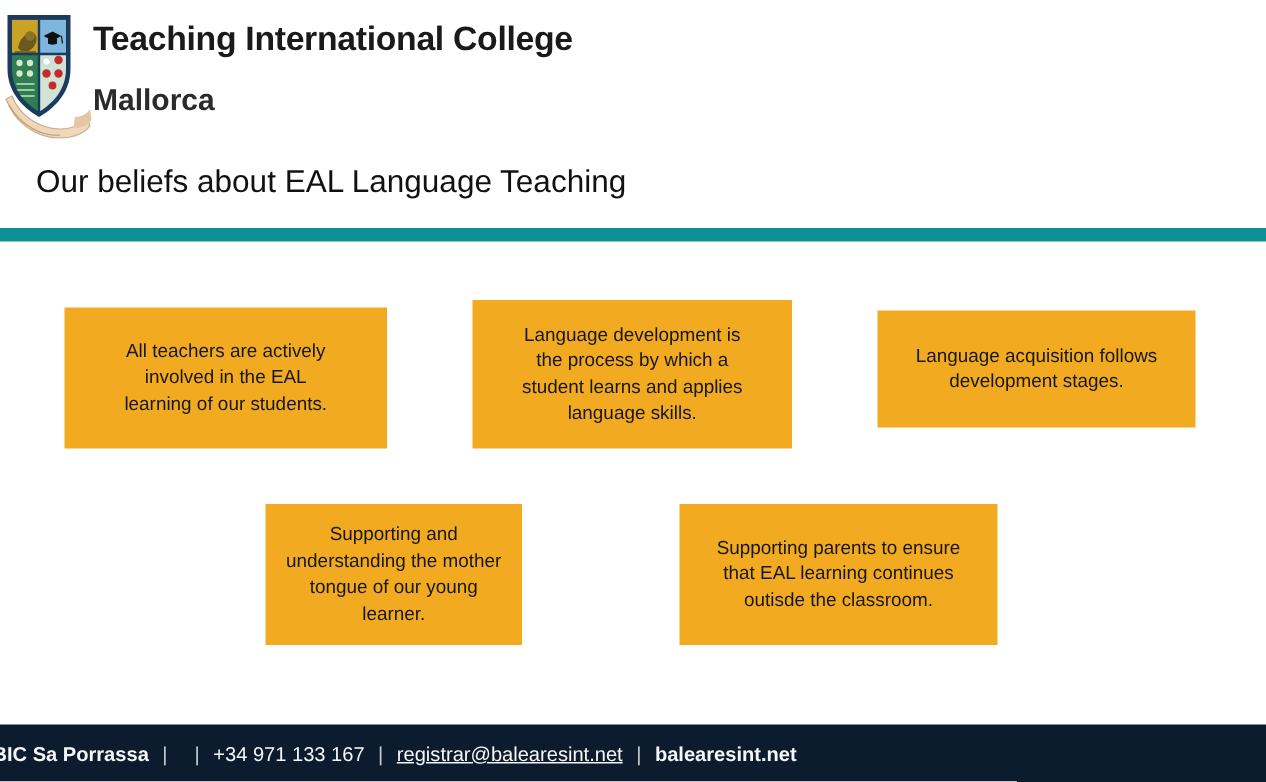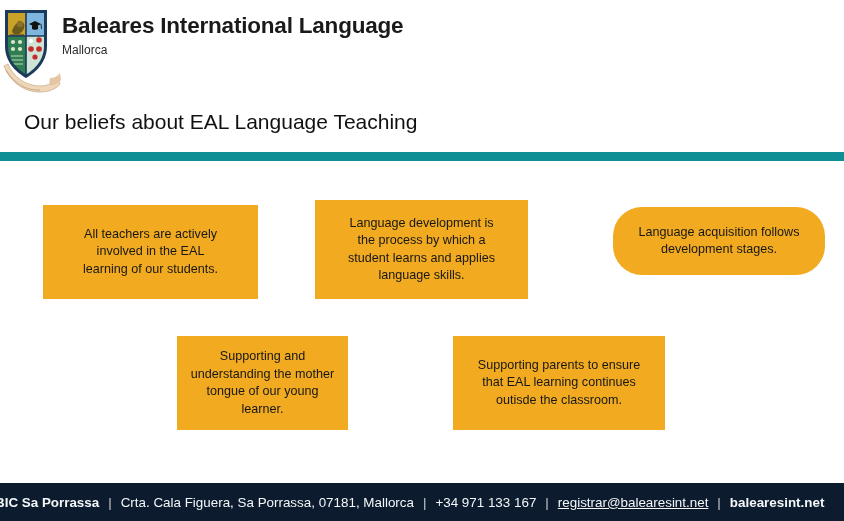--- a/index.html
+++ b/index.html
@@ -38,25 +38,25 @@
   }
   .brand-name {
     font-size: 22.5px;
     font-weight: bold;
     color: #1a1a1a;
     letter-spacing: -0.2px;
     line-height: 26px;
     white-space: nowrap;
   }
   .brand-sub {
-    font-size: 12px;
-    font-weight: normal;
+    font-size: 20px;
+    font-weight: bold;
     color: #2b2b2b;
     line-height: 20px;
-    margin-top: 1px;
+    margin-top: 18px;
     white-space: nowrap;
   }
   .brand-tag {
     font-size: 11.5px;
     font-weight: bold;
     color: #1a1a1a;
     line-height: 16px;
     margin-top: 4px;
     white-space: nowrap;
   }
@@ -97,21 +97,21 @@
   .box-text {
     font-size: 12.6px;
     line-height: 17.5px;
     color: #171717;
     font-weight: normal;
     white-space: pre-line;
   }
 
   #box-0 { left: 43px;  top: 205px; width: 215px; height: 94px; }
   #box-1 { left: 315px; top: 200px; width: 213px; height: 99px; }
-  #box-2 { left: 613px; top: 207px; width: 212px; height: 68px; border-radius: 29px; }
+  #box-2 { left: 585px; top: 207px; width: 212px; height: 78px; }
   #box-3 { left: 177px; top: 336px; width: 171px; height: 94px; }
   #box-4 { left: 453px; top: 336px; width: 212px; height: 94px; }
 
   
   .footer {
     position: absolute;
     left: 0;
     top: 483px;
     width: 844px;
     height: 38px;
@@ -191,21 +191,21 @@
       </g>
 
       <path d="M26 9 L26 70" stroke="#1b3a5c" stroke-width="1.6"></path>
       <path d="M8 32 L44 32" stroke="#1b3a5c" stroke-width="1.6"></path>
 
       <path d="M6 66 C14 80, 28 87, 40 86" fill="none" stroke="#b49a74" stroke-width="0.7"></path>
     </svg>
   </div>
 
   <div class="brand-block">
-    <div class="brand-name">Baleares International Language</div>
+    <div class="brand-name">Teaching International College</div>
     <div class="brand-sub">Mallorca</div>
   </div>
 </div>
 
 <div class="slide-title">Our beliefs about EAL Language Teaching</div>
 
 <div class="teal-rule"></div>
 
 <div class="box" id="box-0">
   <span class="box-text">All teachers are actively
@@ -230,21 +230,20 @@
 <div class="box" id="box-4">
   <span class="box-text">Supporting parents to ensure
 that EAL learning continues
 outisde the classroom.</span>
 </div>
 
 <div class="footer">
   <div class="footer-inner">
     <span class="footer-item bold">BIC Sa Porrassa</span>
     <span class="footer-sep">|</span>
-    <span class="footer-item">Crta. Cala Figuera, Sa Porrassa, 07181, Mallorca</span>
     <span class="footer-sep">|</span>
     <span class="footer-item">+34 971 133 167</span>
     <span class="footer-sep">|</span>
     <span class="footer-item link">registrar@balearesint.net</span>
     <span class="footer-sep">|</span>
     <span class="footer-item bold">balearesint.net</span>
   </div>
 </div>
 
 </body></html>

